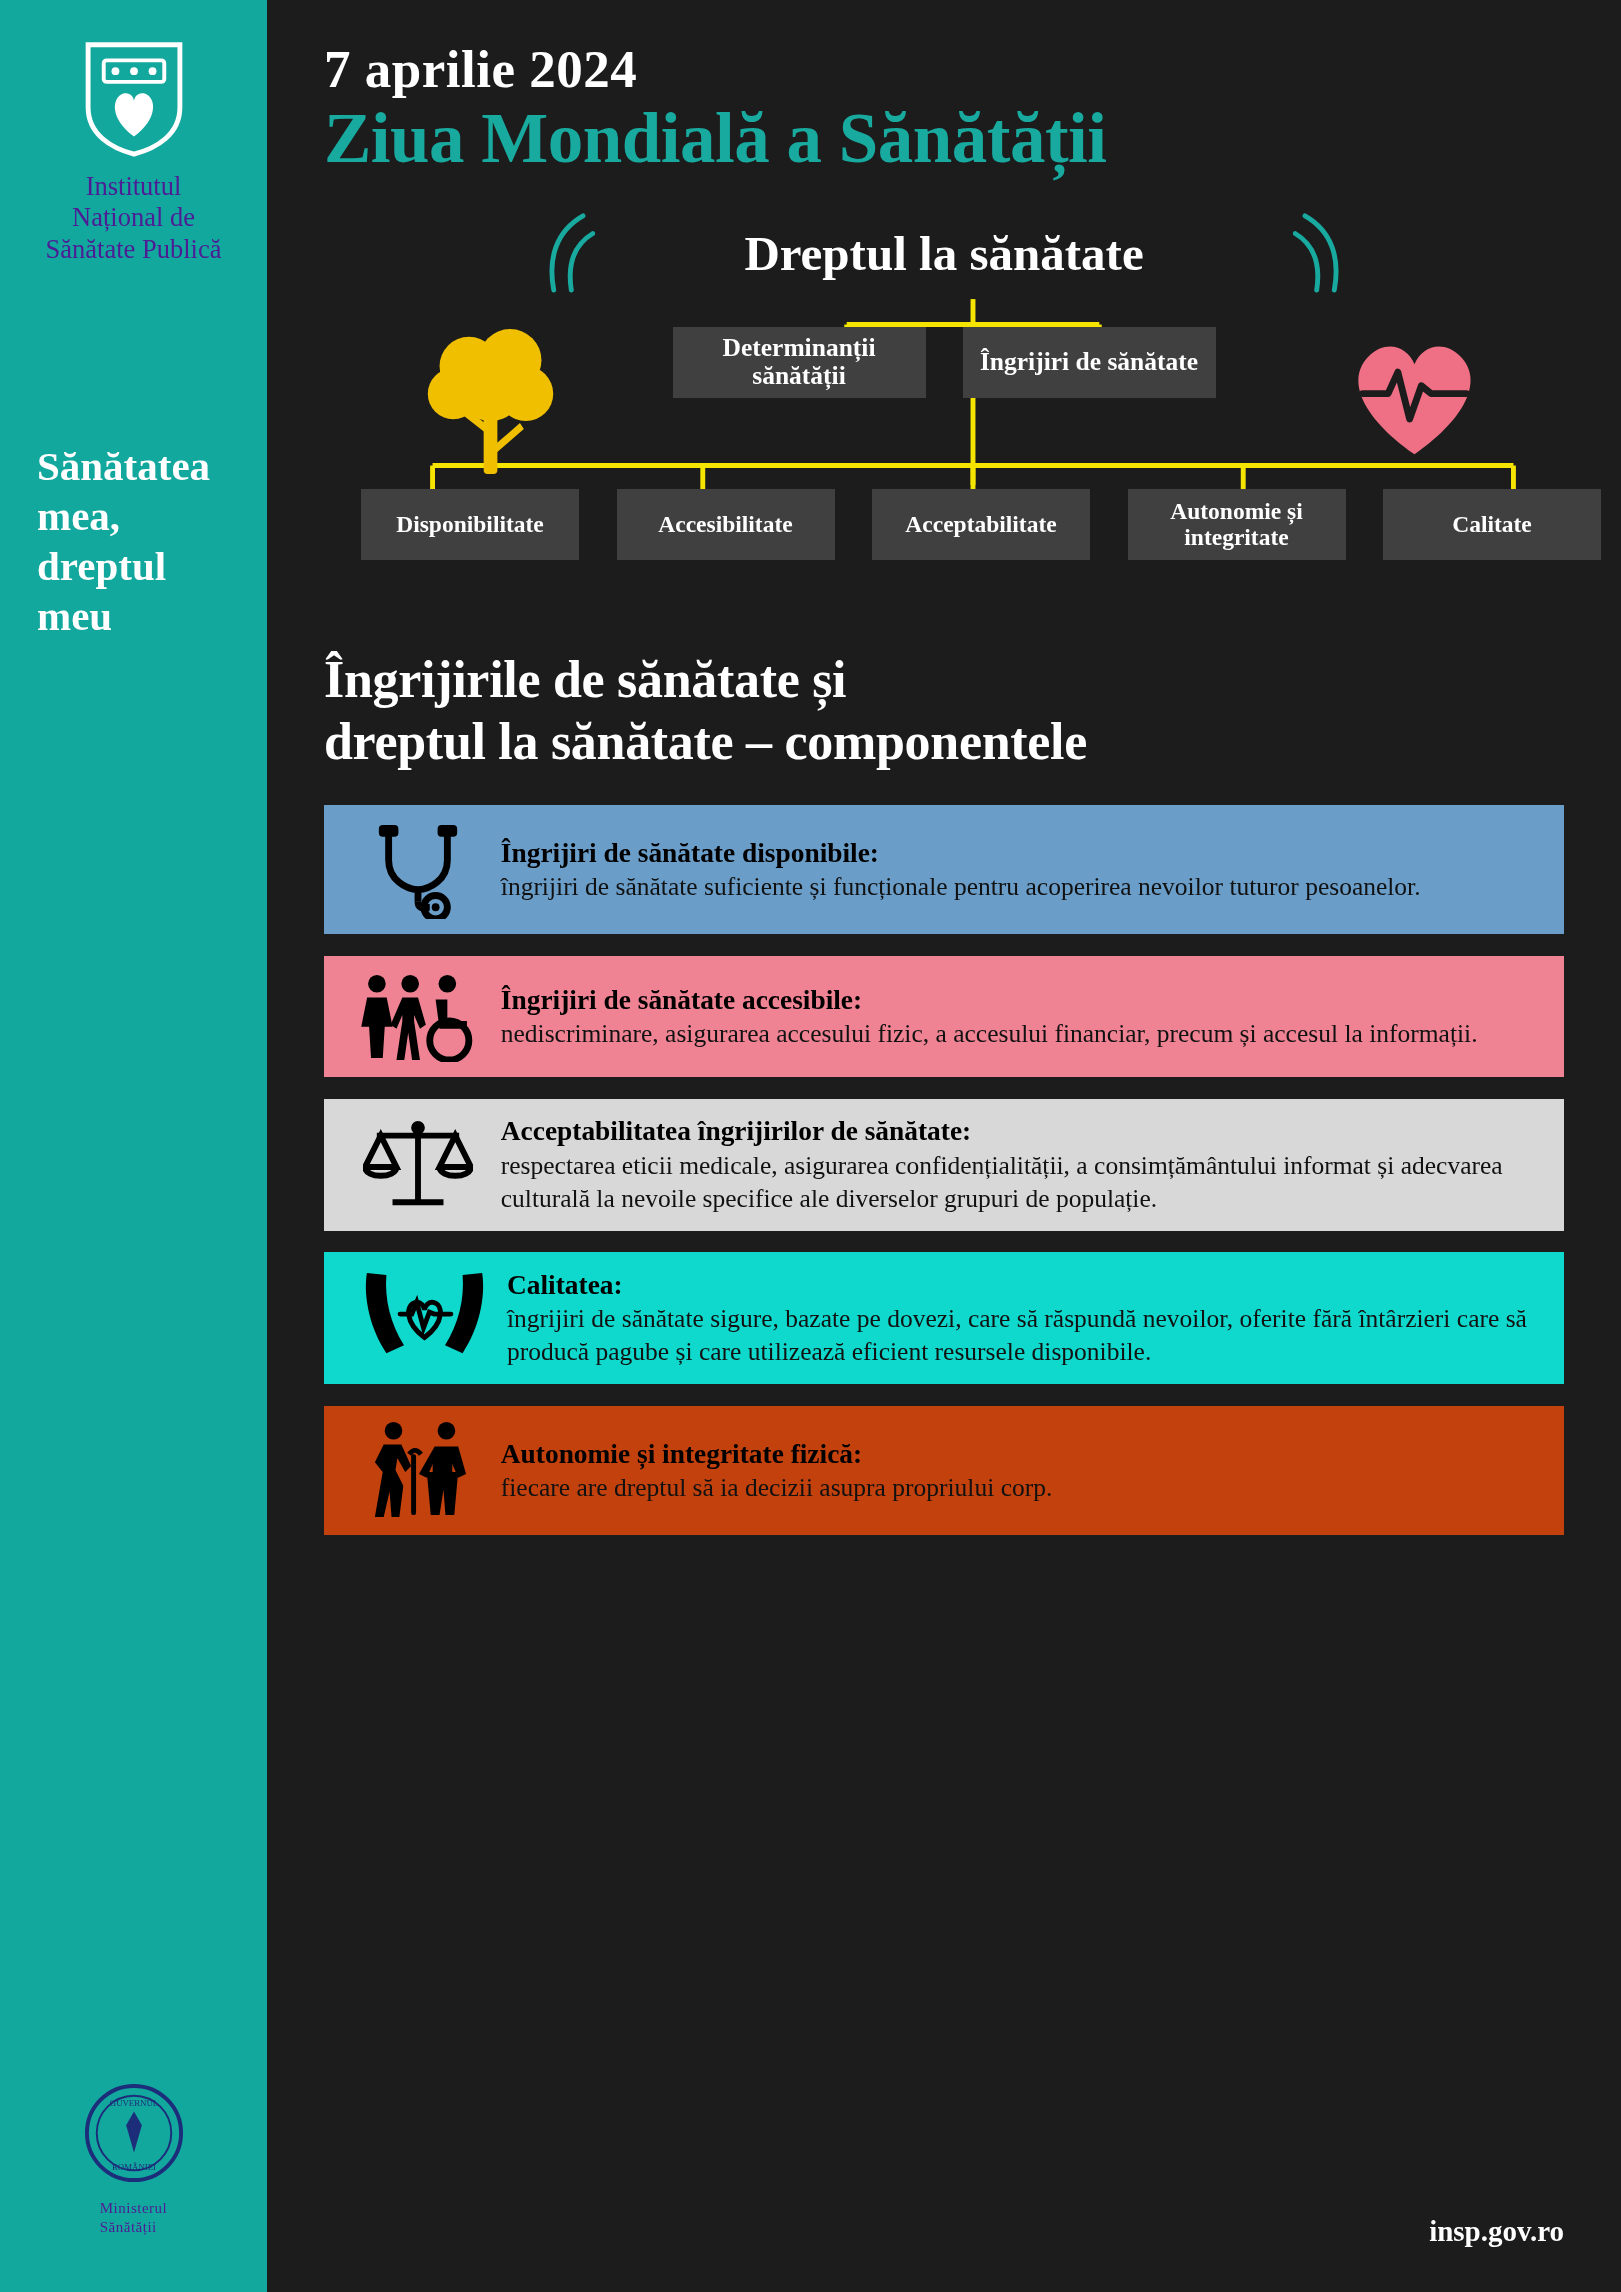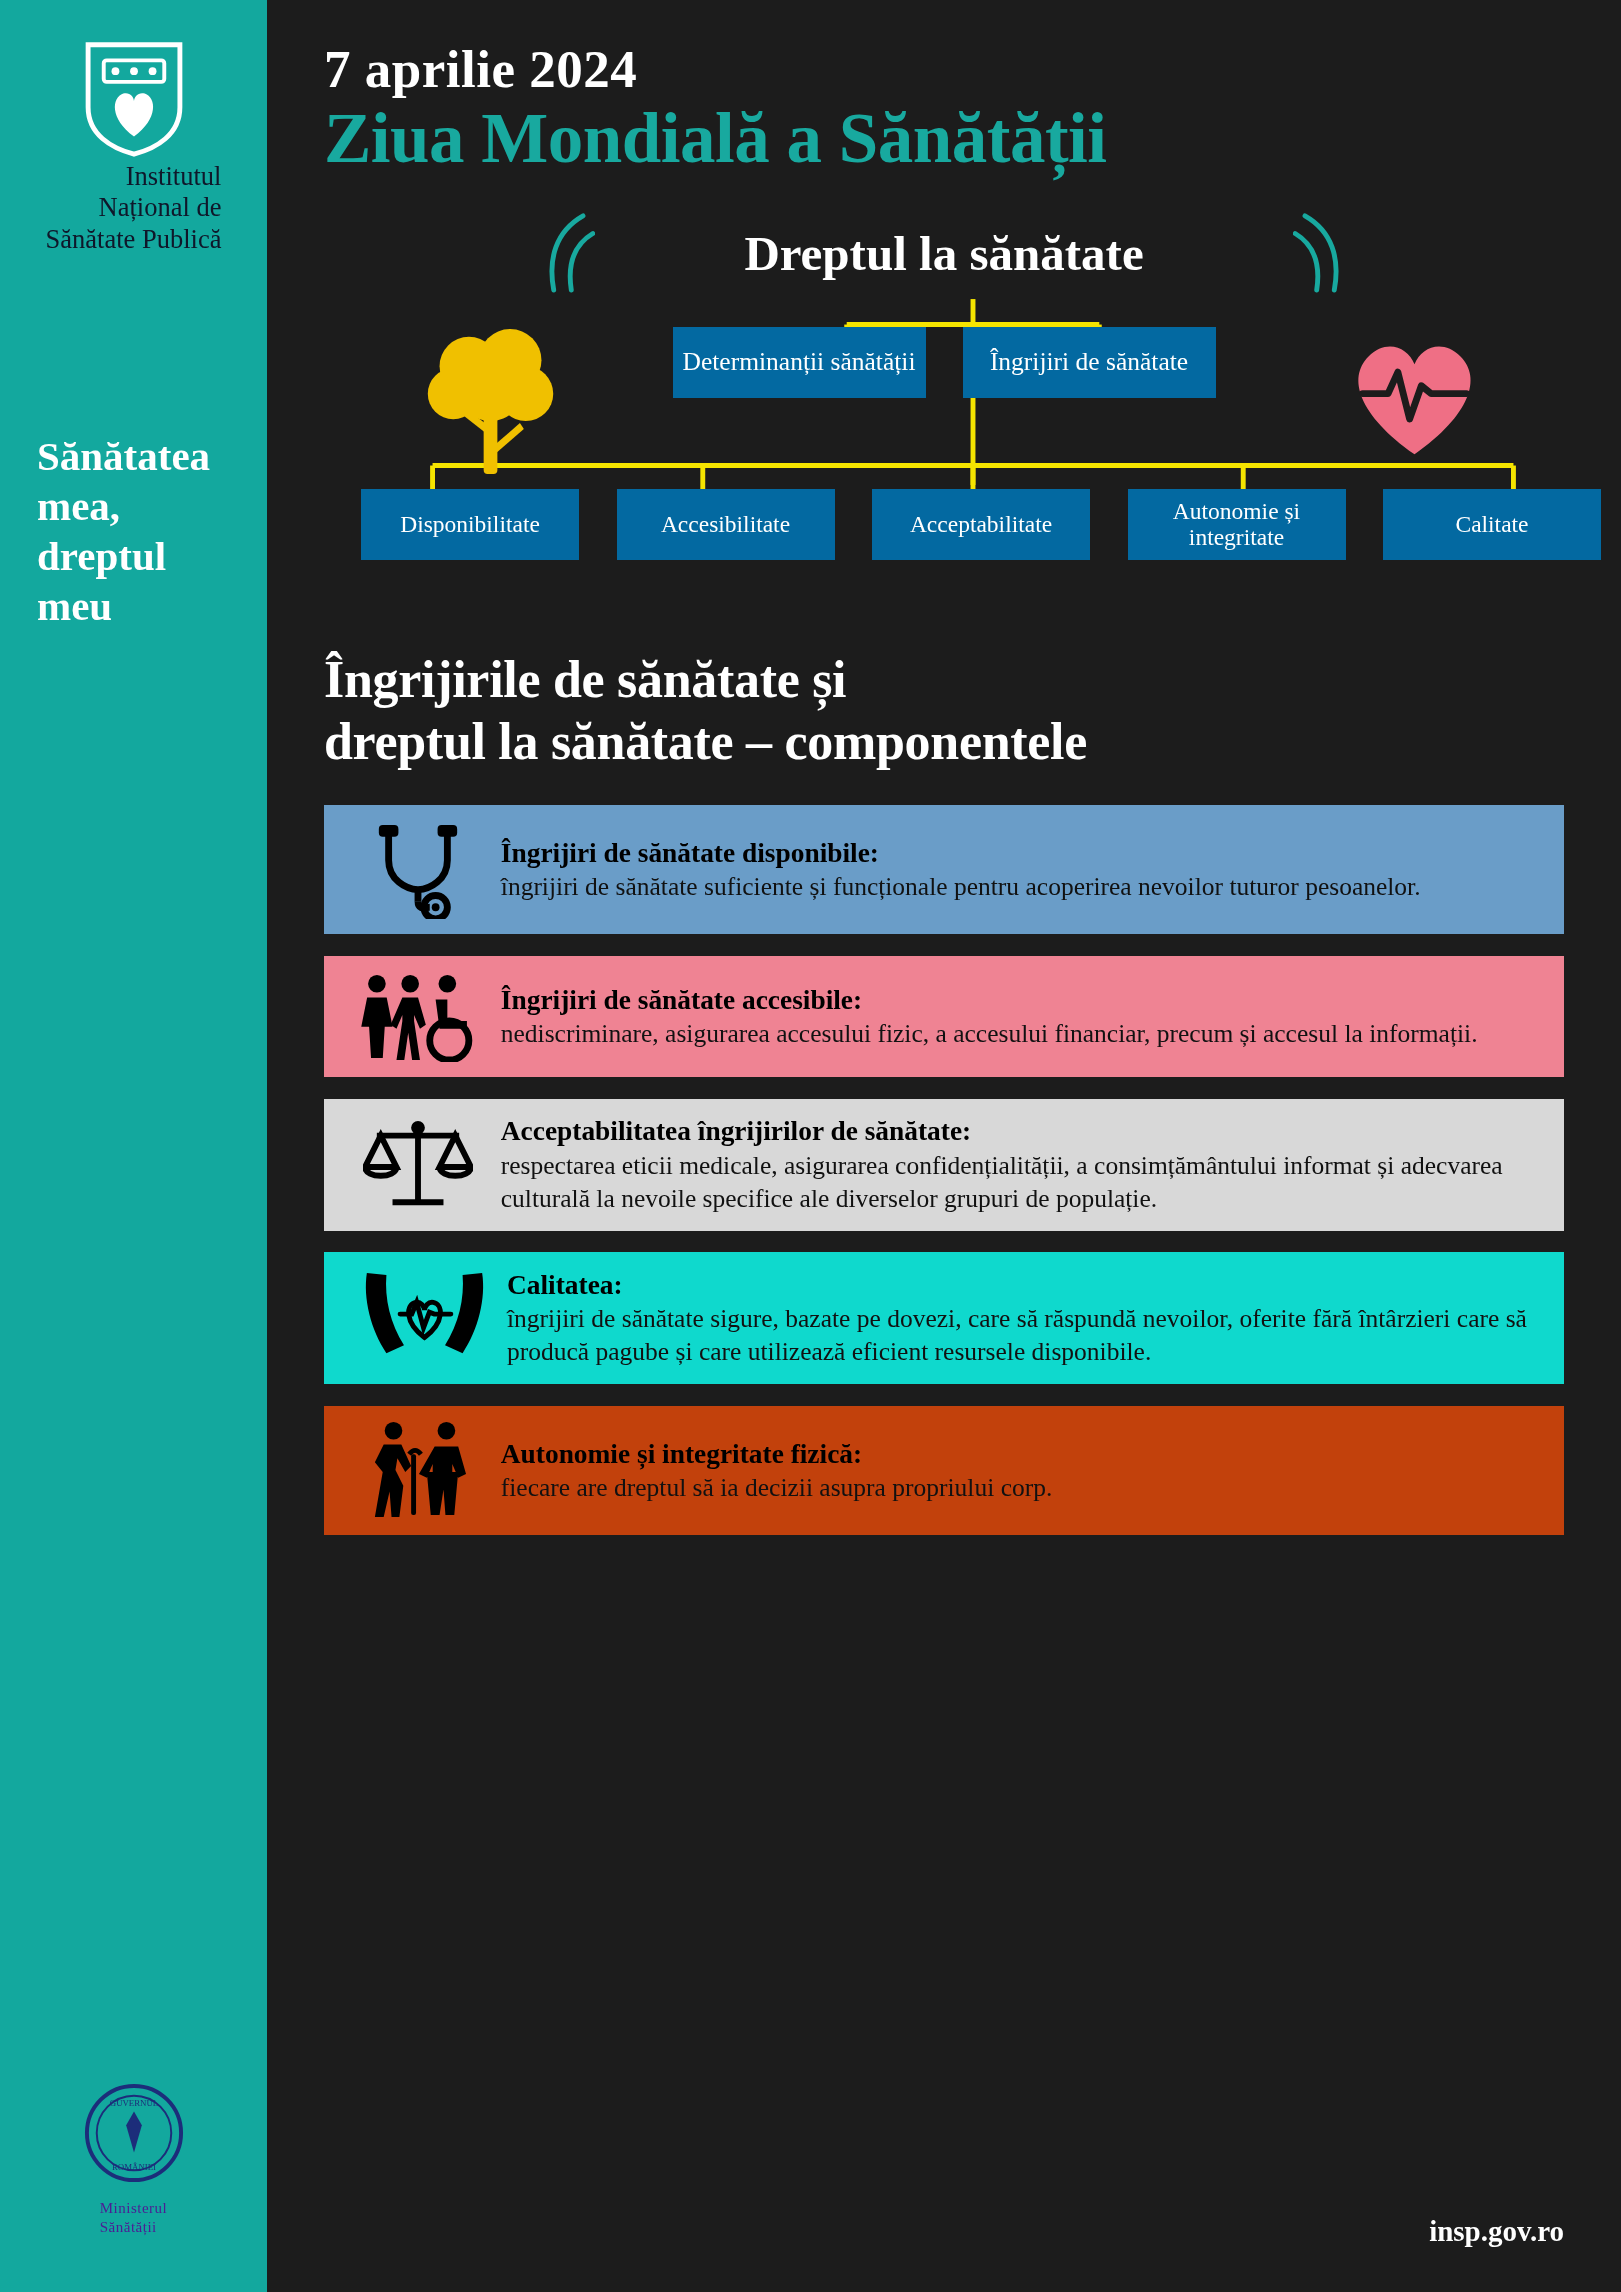--- a/index.html
+++ b/index.html
@@ -27,23 +27,23 @@
     padding-top: 35px;
   }
   .logo-block {
     width: 100%;
     display: flex;
     flex-direction: column;
     align-items: center;
   }
   .shield-svg { display:block; }
   .logo-text {
-    margin-top: 1px;
-    text-align: right;
-    color: #0f172a;
+    margin-top: 11px;
+    text-align: center;
+    color: #4c1d95;
     font-size: 26.5px;
     line-height: 1.18;
     font-family: "Liberation Serif", serif;
   }
   .slogan {
     margin-top: 176px;
     padding-left: 37px;
     color: #ffffff;
     font-size: 41px;
     font-weight: bold;
@@ -109,23 +109,23 @@
     font-weight: bold;
     text-align: center;
     z-index: 3;
     position: relative;
   }
   .arc { position: absolute; top: 3.9px; z-index: 2; }
   .arc.left { left: 208px; }
   .arc.right { right: 208px; }
 
   .node {
-    background: #0369a1;
-    color: #ffffff;
-    font-weight: normal;
+    background: #404040;
+    color: #ffffff;
+    font-weight: bold;
     text-align: center;
     display: flex;
     align-items: center;
     justify-content: center;
     line-height: 1.12;
     font-family: "Liberation Serif", serif;
   }
   .tier2 {
     position: absolute;
     top: 118px;

